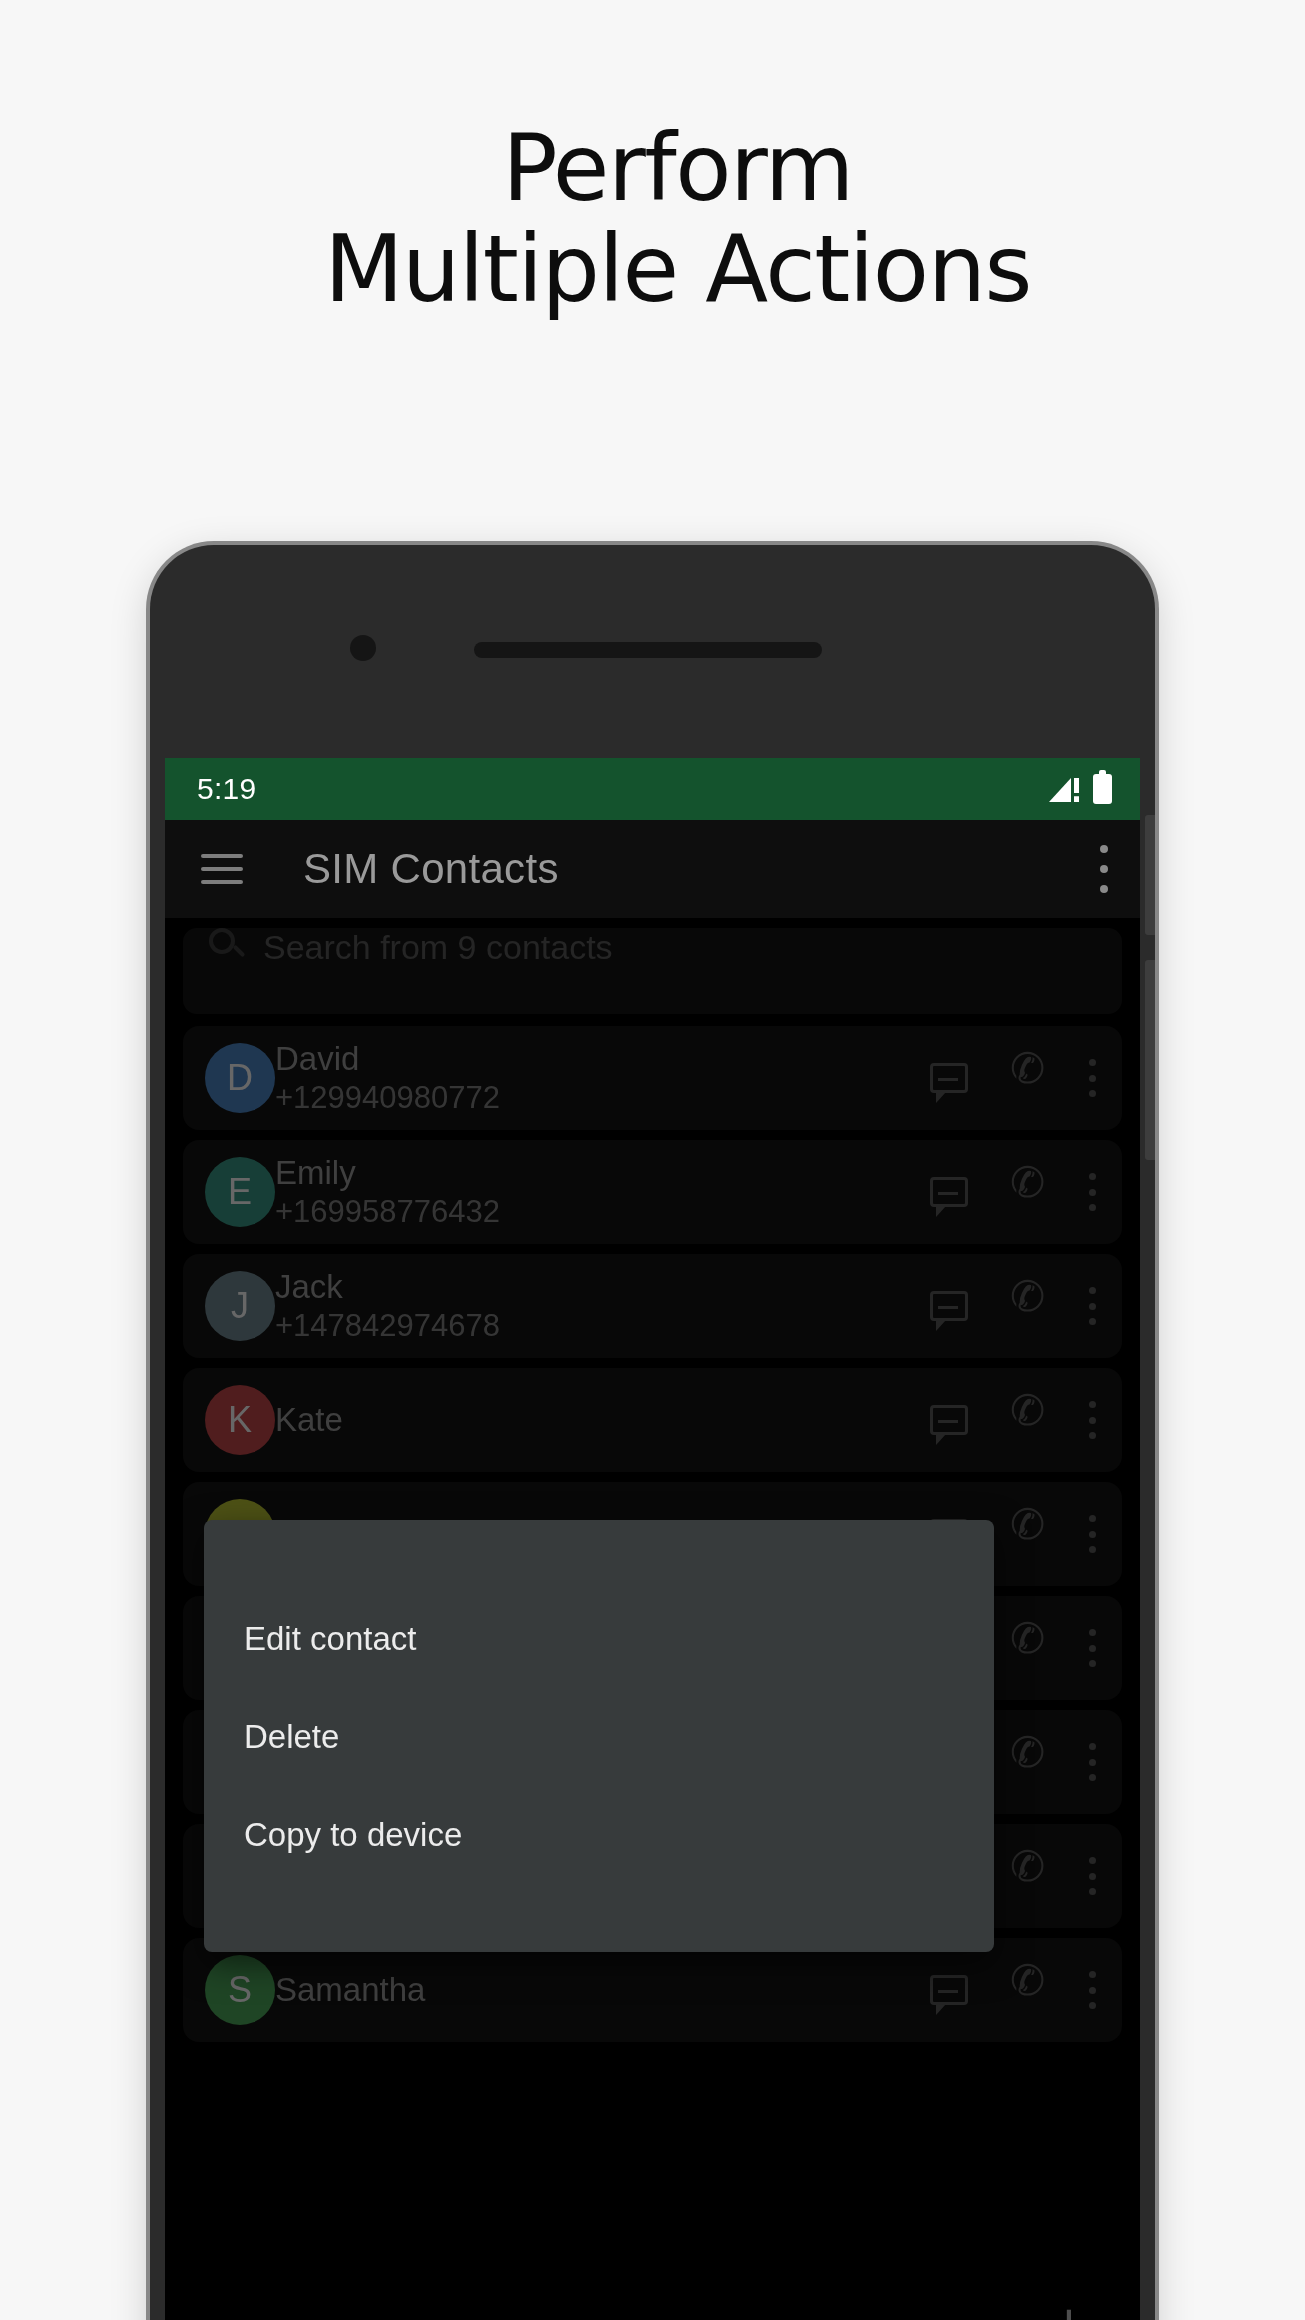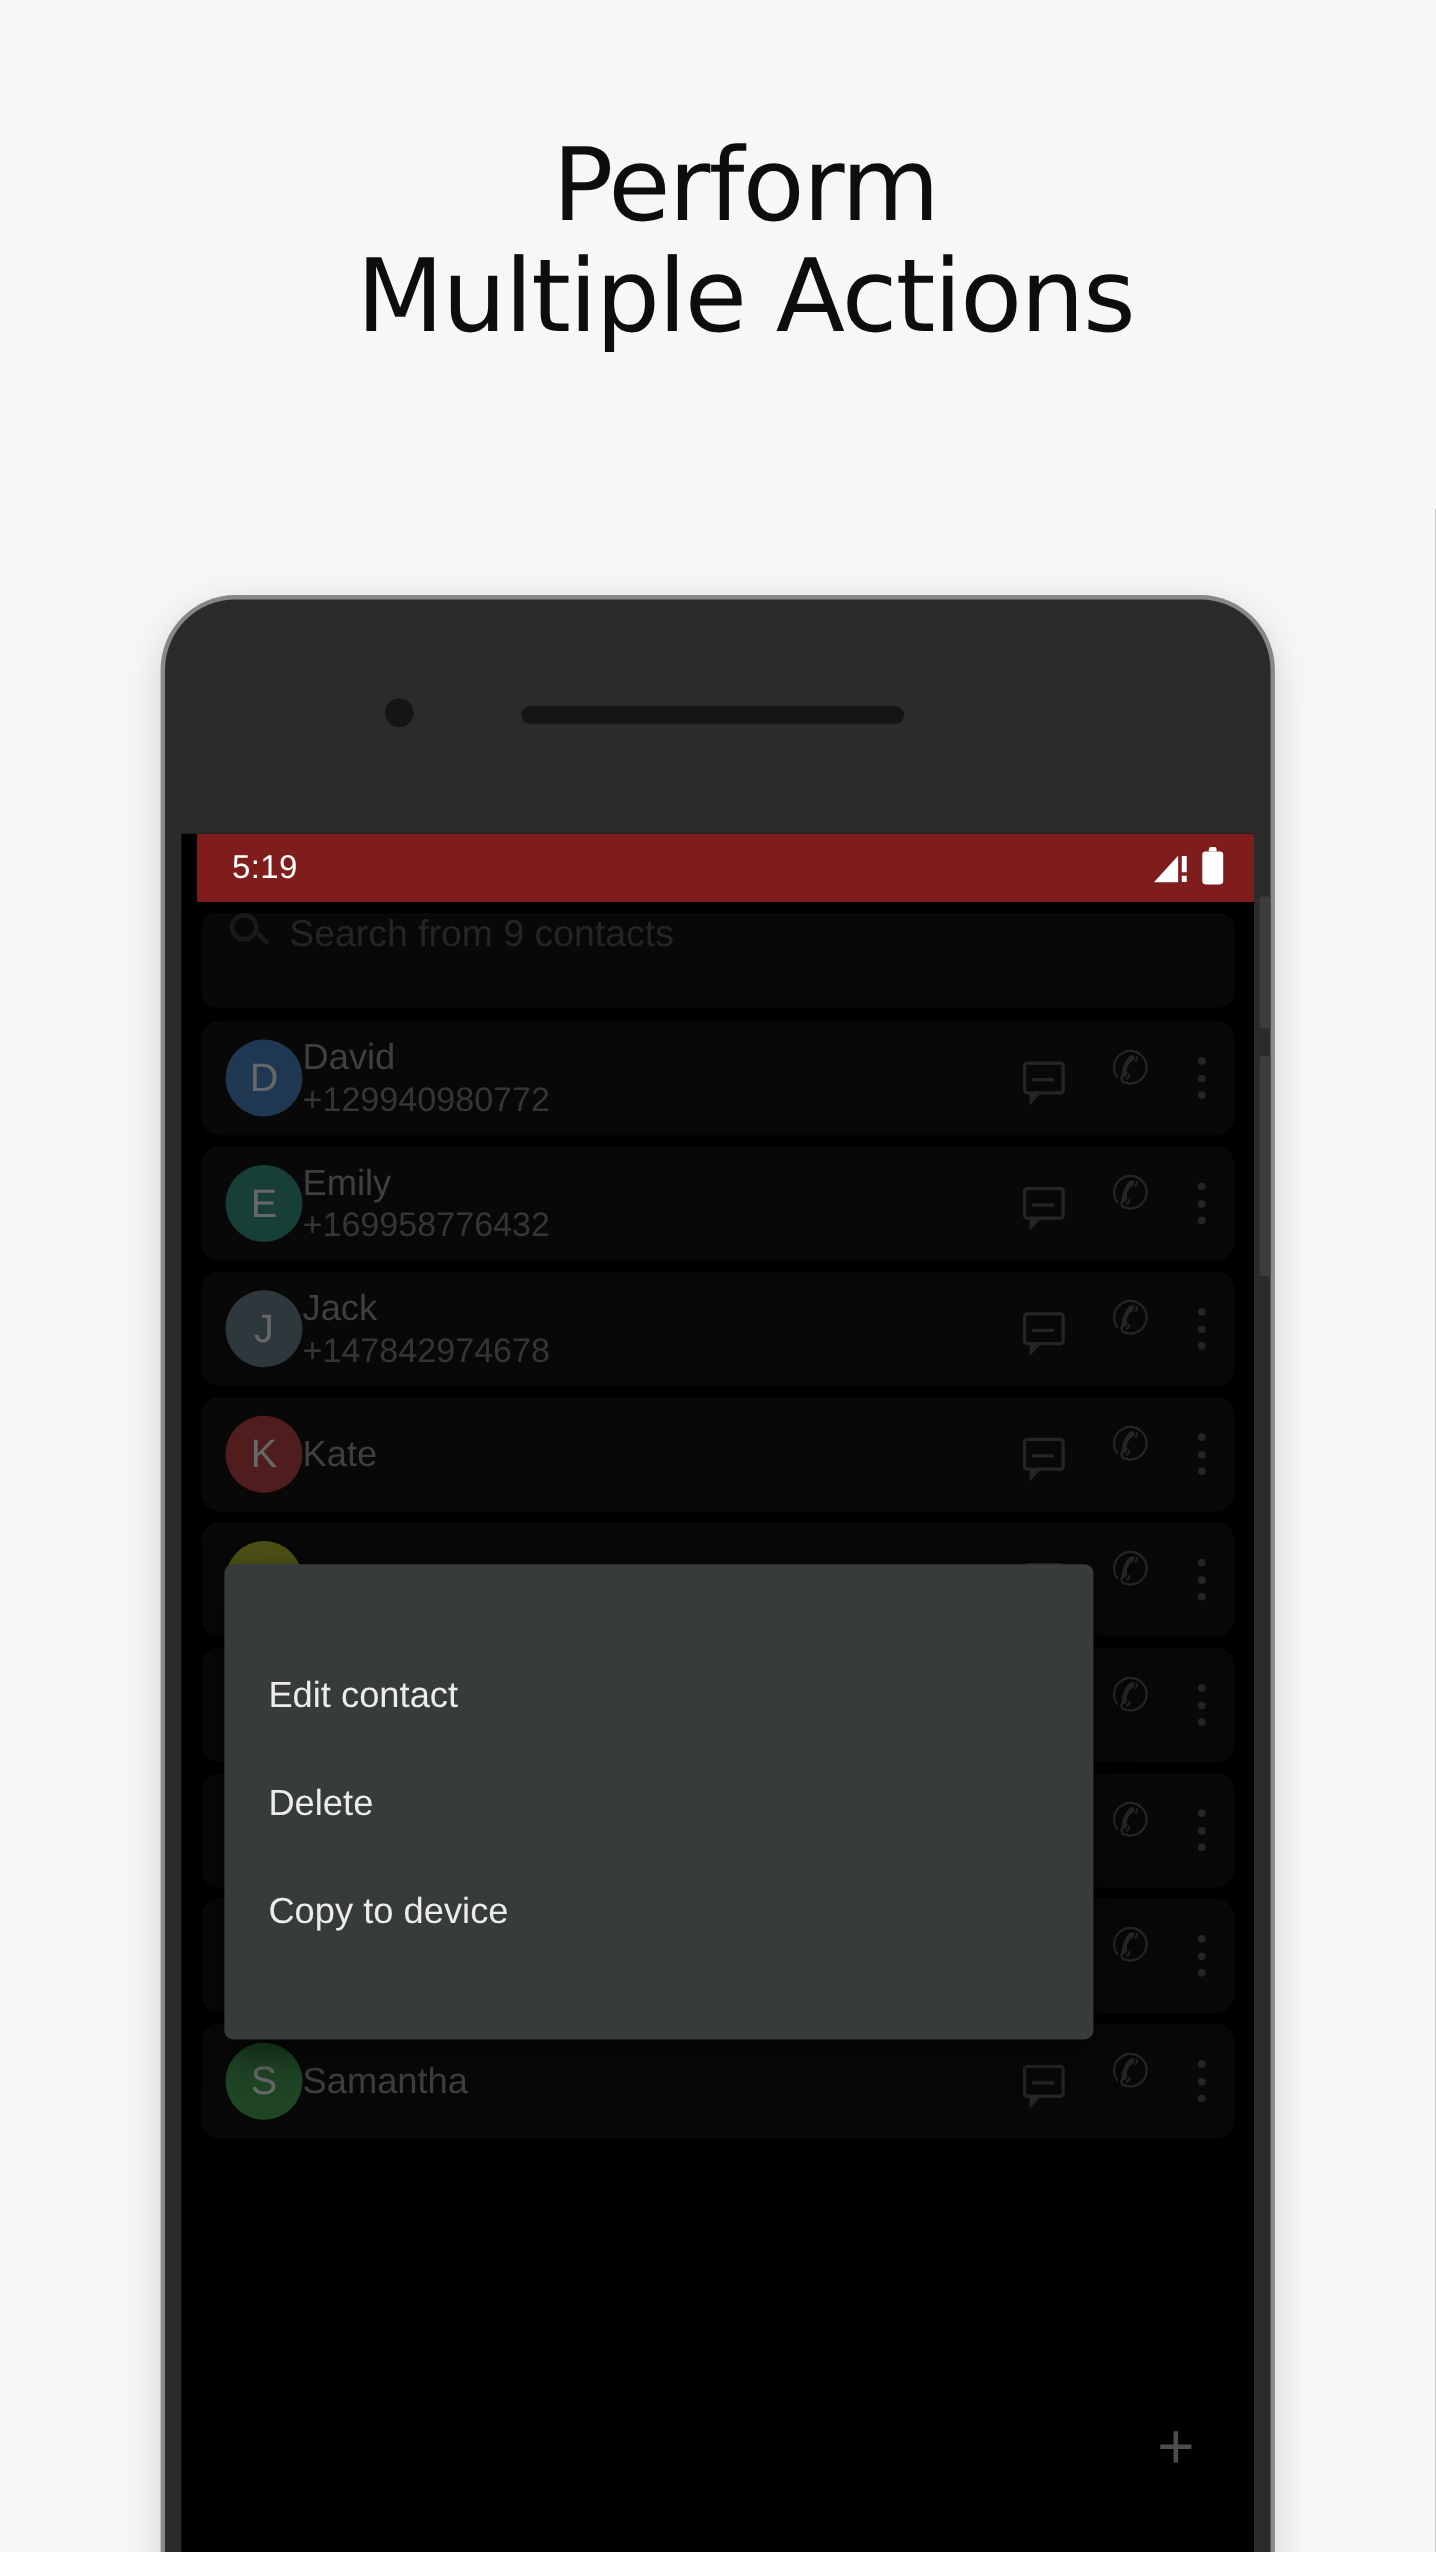--- a/index.html
+++ b/index.html
@@ -51,24 +51,23 @@
   
   #screen{
     position:absolute; left:15px; top:213px;
     width:975px; height:1670px;
     background:#000;
     overflow:hidden;
   }
 
   
   #statusbar{
-    position:relative; height:62px; background:#7f1d1d;
+    position:relative; height:62px; background:#14532d;
     display:flex; align-items:center; justify-content:space-between;
     padding:0 28px 0 32px;
-    margin-left:14px;
   }
   #status-time{ color:#fff; font-size:30px; letter-spacing:.3px; }
   #status-icons{ display:flex; align-items:center; gap:14px; }
   .sig{ position:relative; width:30px; height:26px; }
   .sig .tri{
     position:absolute; left:0; bottom:0; width:0; height:0;
     border-left:22px solid transparent; border-bottom:24px solid #fff;
   }
   .sig .bang{
     position:absolute; right:0; bottom:0; width:5px; height:24px;
@@ -207,20 +206,33 @@
         <div id="status-time">5:19</div>
         <div id="status-icons">
           <div class="sig">
             <span class="tri"></span>
               <span class="bang"></span>
           </div>
           <div class="batt"></div>
         </div>
       </div>
 
+      <div id="appbar">
+        <div class="hamburger">
+          <span></span>
+            <span></span>
+            <span></span>
+        </div>
+        <div id="appbar-title">SIM Contacts</div>
+        <div class="kebab">
+          <i></i>
+            <i></i>
+            <i></i>
+        </div>
+      </div>
 
       <div id="content">
 
         <div id="searchbar">
           <span class="search-icon"></span>
           <span id="search-placeholder">Search from 9 contacts</span>
         </div>
 
         <div id="rows">
             <div class="row">

